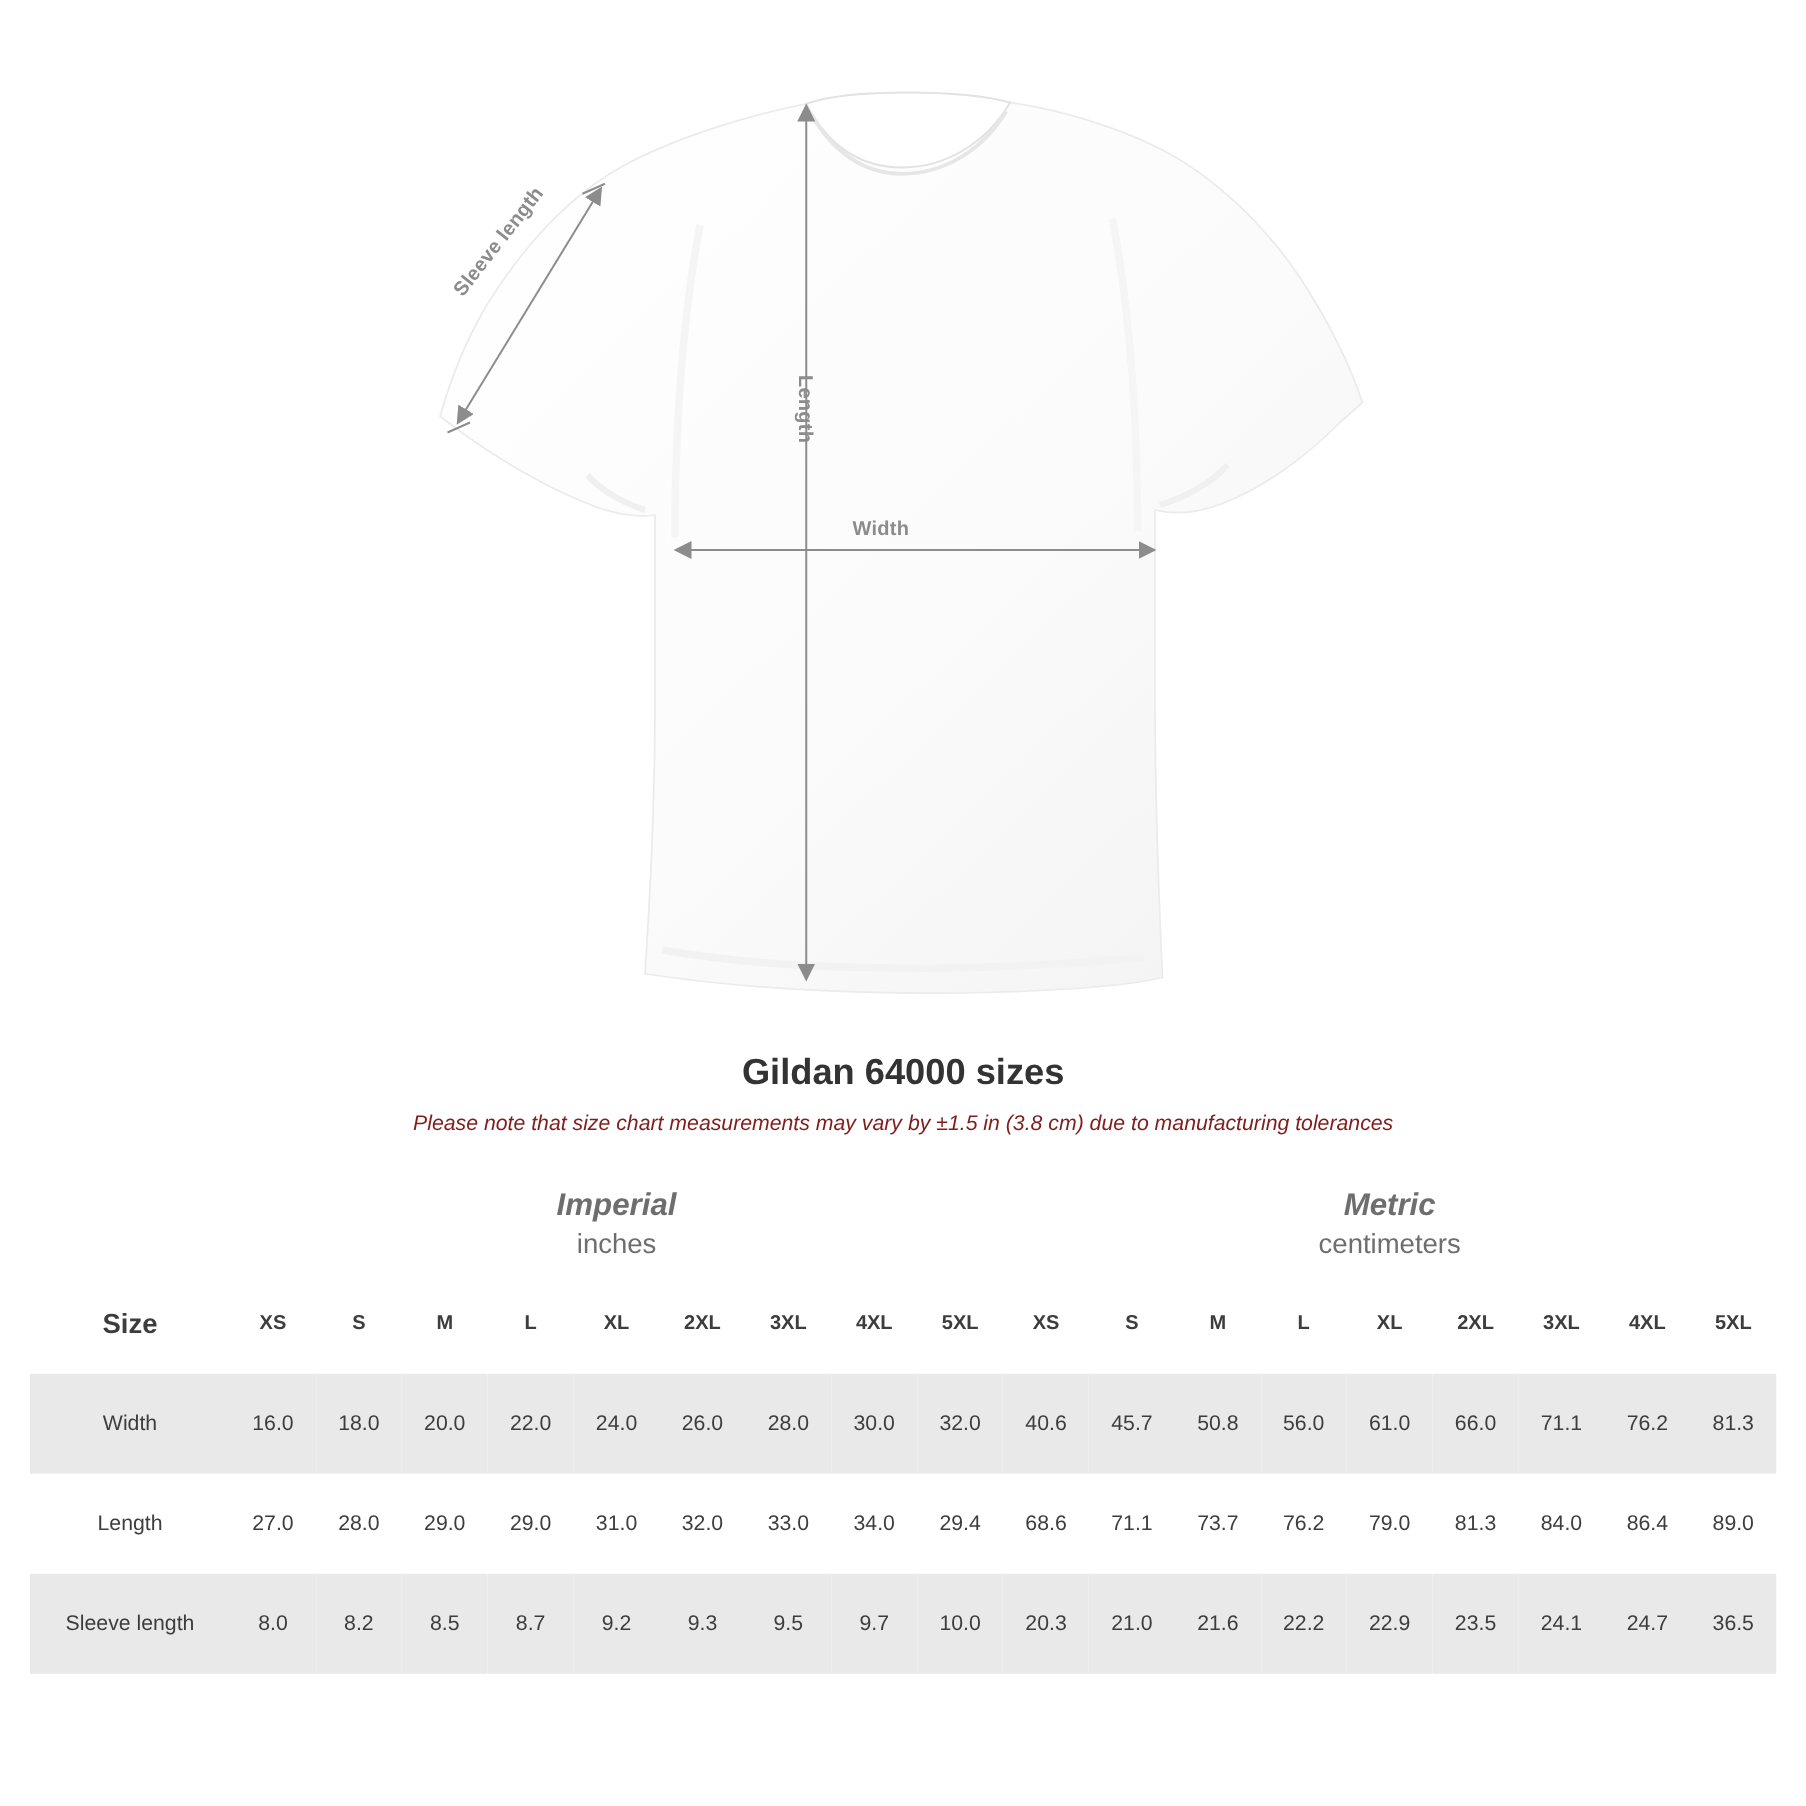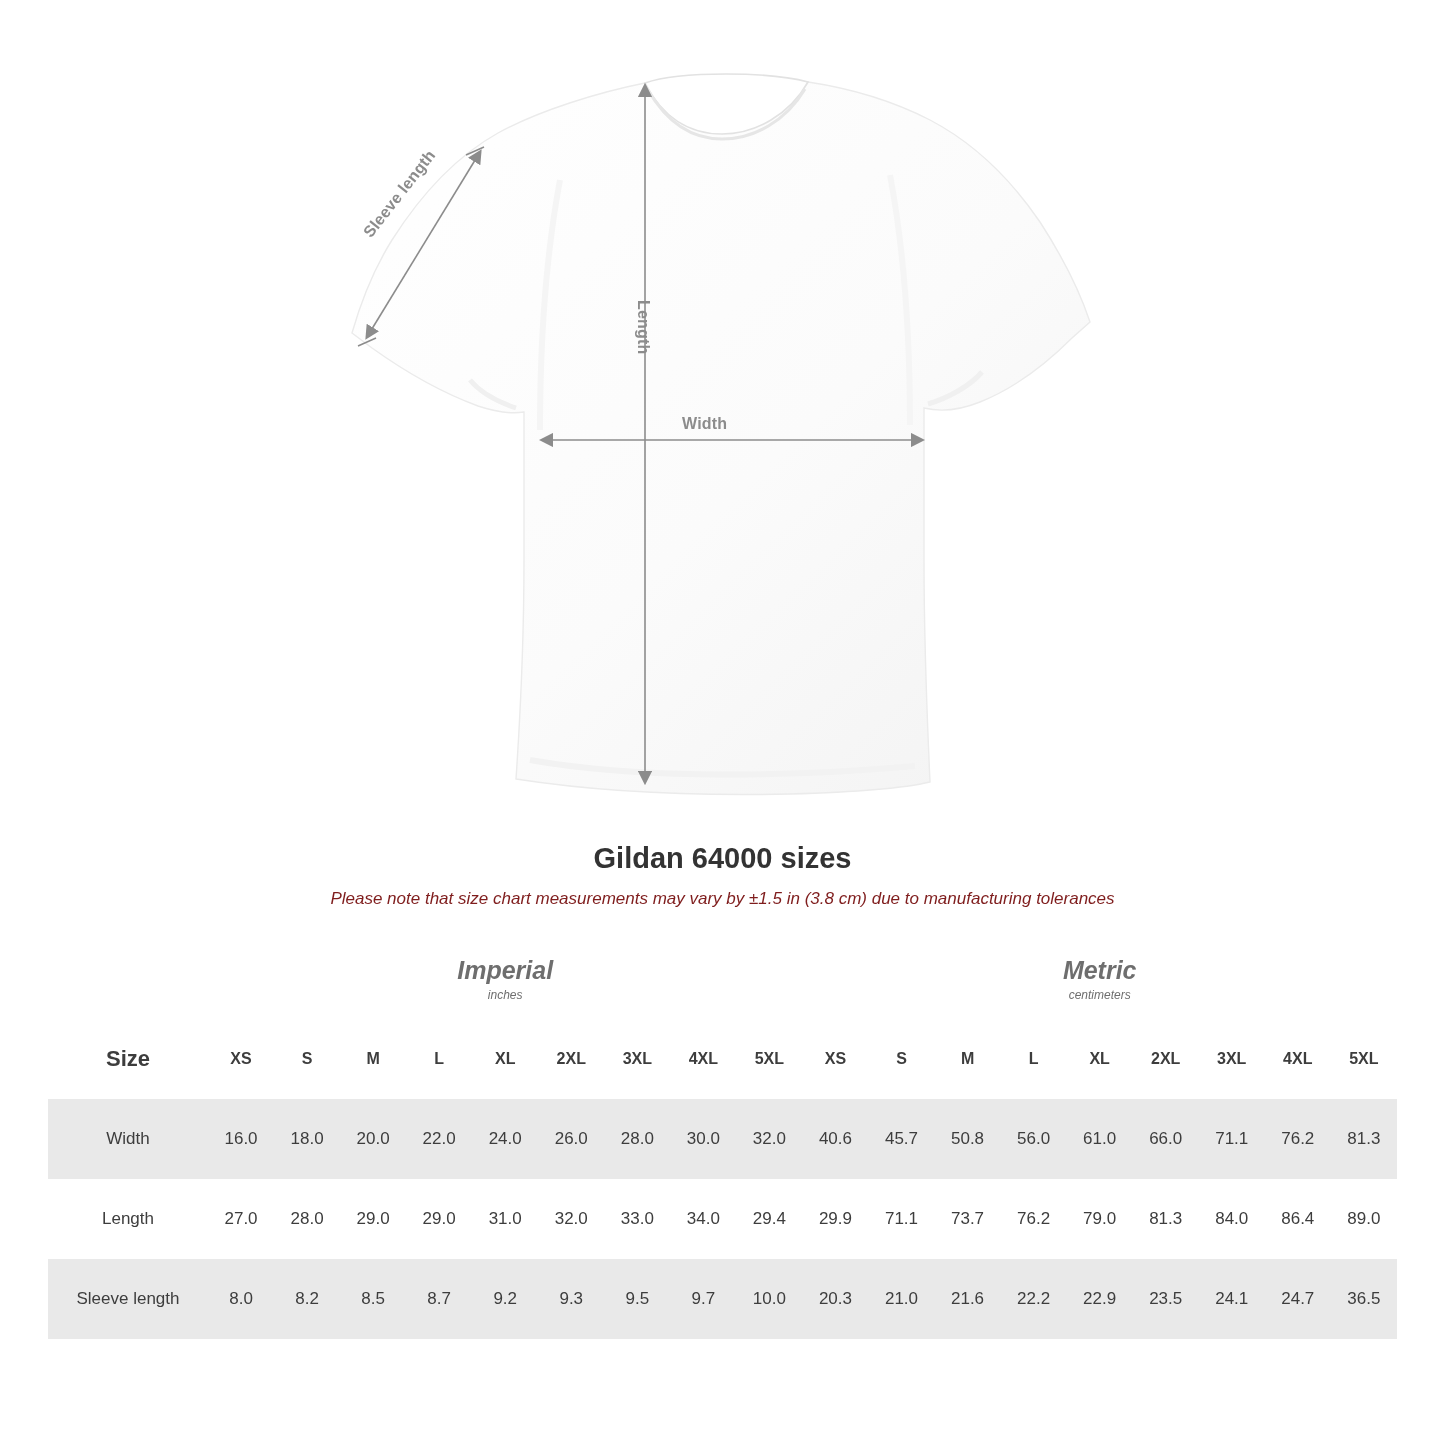--- a/index.html
+++ b/index.html
@@ -71,21 +71,21 @@
   .chart-note {
     font-size: 17px;
     font-style: italic;
     color: #7f1d1d;
     margin: 14px 0 0 0;
   }
 
   
   .table-wrap {
     margin-top: 30px;
-    padding: 0 48px;
+    padding: 0 24px;
   }
   table.size-table {
     width: 100%;
     border-collapse: collapse;
     table-layout: fixed;
   }
   table.size-table td,
   table.size-table th {
     text-align: center;
     vertical-align: middle;
@@ -102,22 +102,21 @@
   }
   .unit-name {
     font-size: 25px;
     font-style: italic;
     font-weight: bold;
     color: #6e6e6e;
     display: block;
     line-height: 1.15;
   }
   .unit-sub {
-    font-size: 12px;
-    font-style: italic;
+    font-size: 22px;
     color: #6e6e6e;
     display: block;
     margin-top: 4px;
   }
   tr.hdr td {
     font-size: 16px;
     font-weight: bold;
     color: #3d3d3d;
   }
   tr.hdr td.rowname { font-size: 22px; }
@@ -295,21 +294,21 @@
           <td class="rowname">Length</td>
           <td>27.0</td>
           <td>28.0</td>
           <td>29.0</td>
           <td>29.0</td>
           <td>31.0</td>
           <td>32.0</td>
           <td>33.0</td>
           <td>34.0</td>
           <td>29.4</td>
-          <td>29.9</td>
+          <td>68.6</td>
           <td>71.1</td>
           <td>73.7</td>
           <td>76.2</td>
           <td>79.0</td>
           <td>81.3</td>
           <td>84.0</td>
           <td>86.4</td>
           <td>89.0</td>
         </tr>
 

